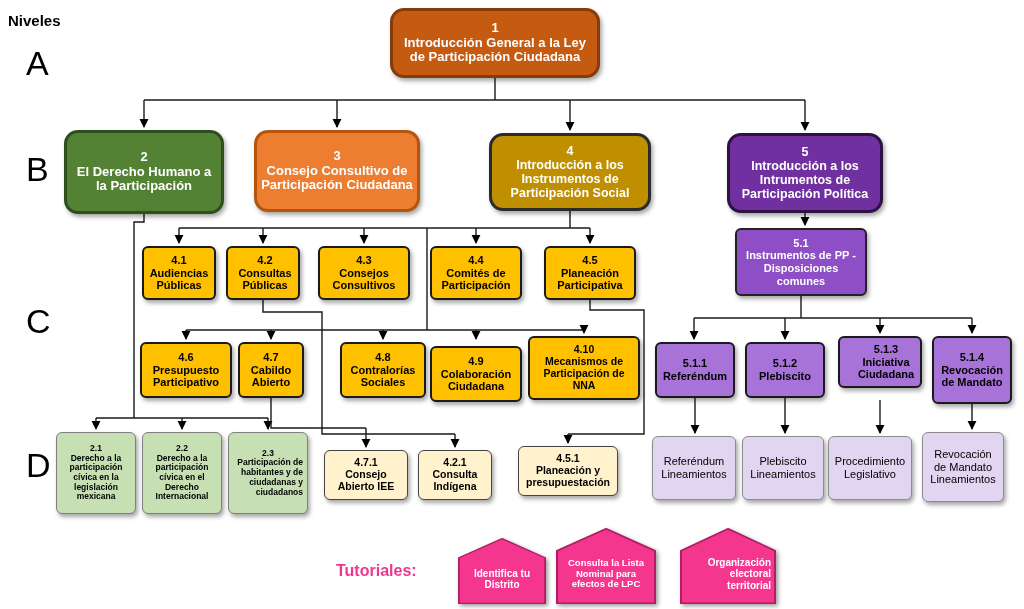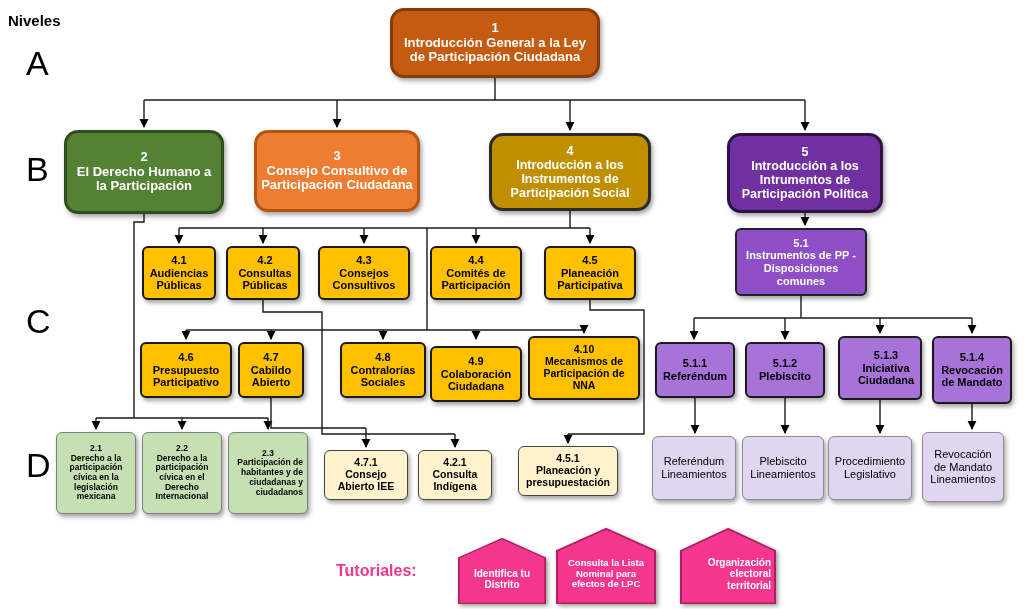--- a/index.html
+++ b/index.html
@@ -46,21 +46,21 @@
   #p-n4_5 { left:544px; top:246px; width:92px;  height:54px; font-size:11px; }
 
   #p-n4_6 { left:140px; top:342px; width:92px;  height:56px; font-size:11px; }
   #p-n4_7 { left:238px; top:342px; width:66px;  height:56px; font-size:11px; }
   #p-n4_8 { left:340px; top:342px; width:86px;  height:56px; font-size:11px; }
   #p-n4_9 { left:430px; top:346px; width:92px;  height:56px; font-size:11px; }
   #p-n4_10{ left:528px; top:336px; width:112px; height:64px; font-size:10.5px; }
 
   #p-n5_1_1 { left:655px; top:342px; width:80px; height:56px; font-size:11px; }
   #p-n5_1_2 { left:745px; top:342px; width:80px; height:56px; font-size:11px; }
-  #p-n5_1_3 { left:838px; top:336px; width:84px; height:64px; font-size:11px;padding-left:16px; }
+  #p-n5_1_3 { left:838px; top:336px; width:84px; height:52px; font-size:11px;padding-left:16px; }
   #p-n5_1_4 { left:932px; top:336px; width:80px; height:68px; font-size:11px; }
 
   #p-n2_1 { left:56px;  top:432px; width:80px; height:82px; font-size:8.5px; }
   #p-n2_2 { left:142px; top:432px; width:80px; height:82px; font-size:8.5px; }
   #p-n2_3 { left:228px; top:432px; width:80px; height:82px; font-size:8.5px;text-align:right; }
 
   #p-n4_7_1 { left:324px; top:450px; width:84px;  height:50px; font-size:10.5px; }
   #p-n4_2_1 { left:418px; top:450px; width:74px;  height:50px; font-size:10.5px;align-items:center; }
   #p-n4_5_1 { left:518px; top:446px; width:100px; height:50px; font-size:10.5px; }
 

